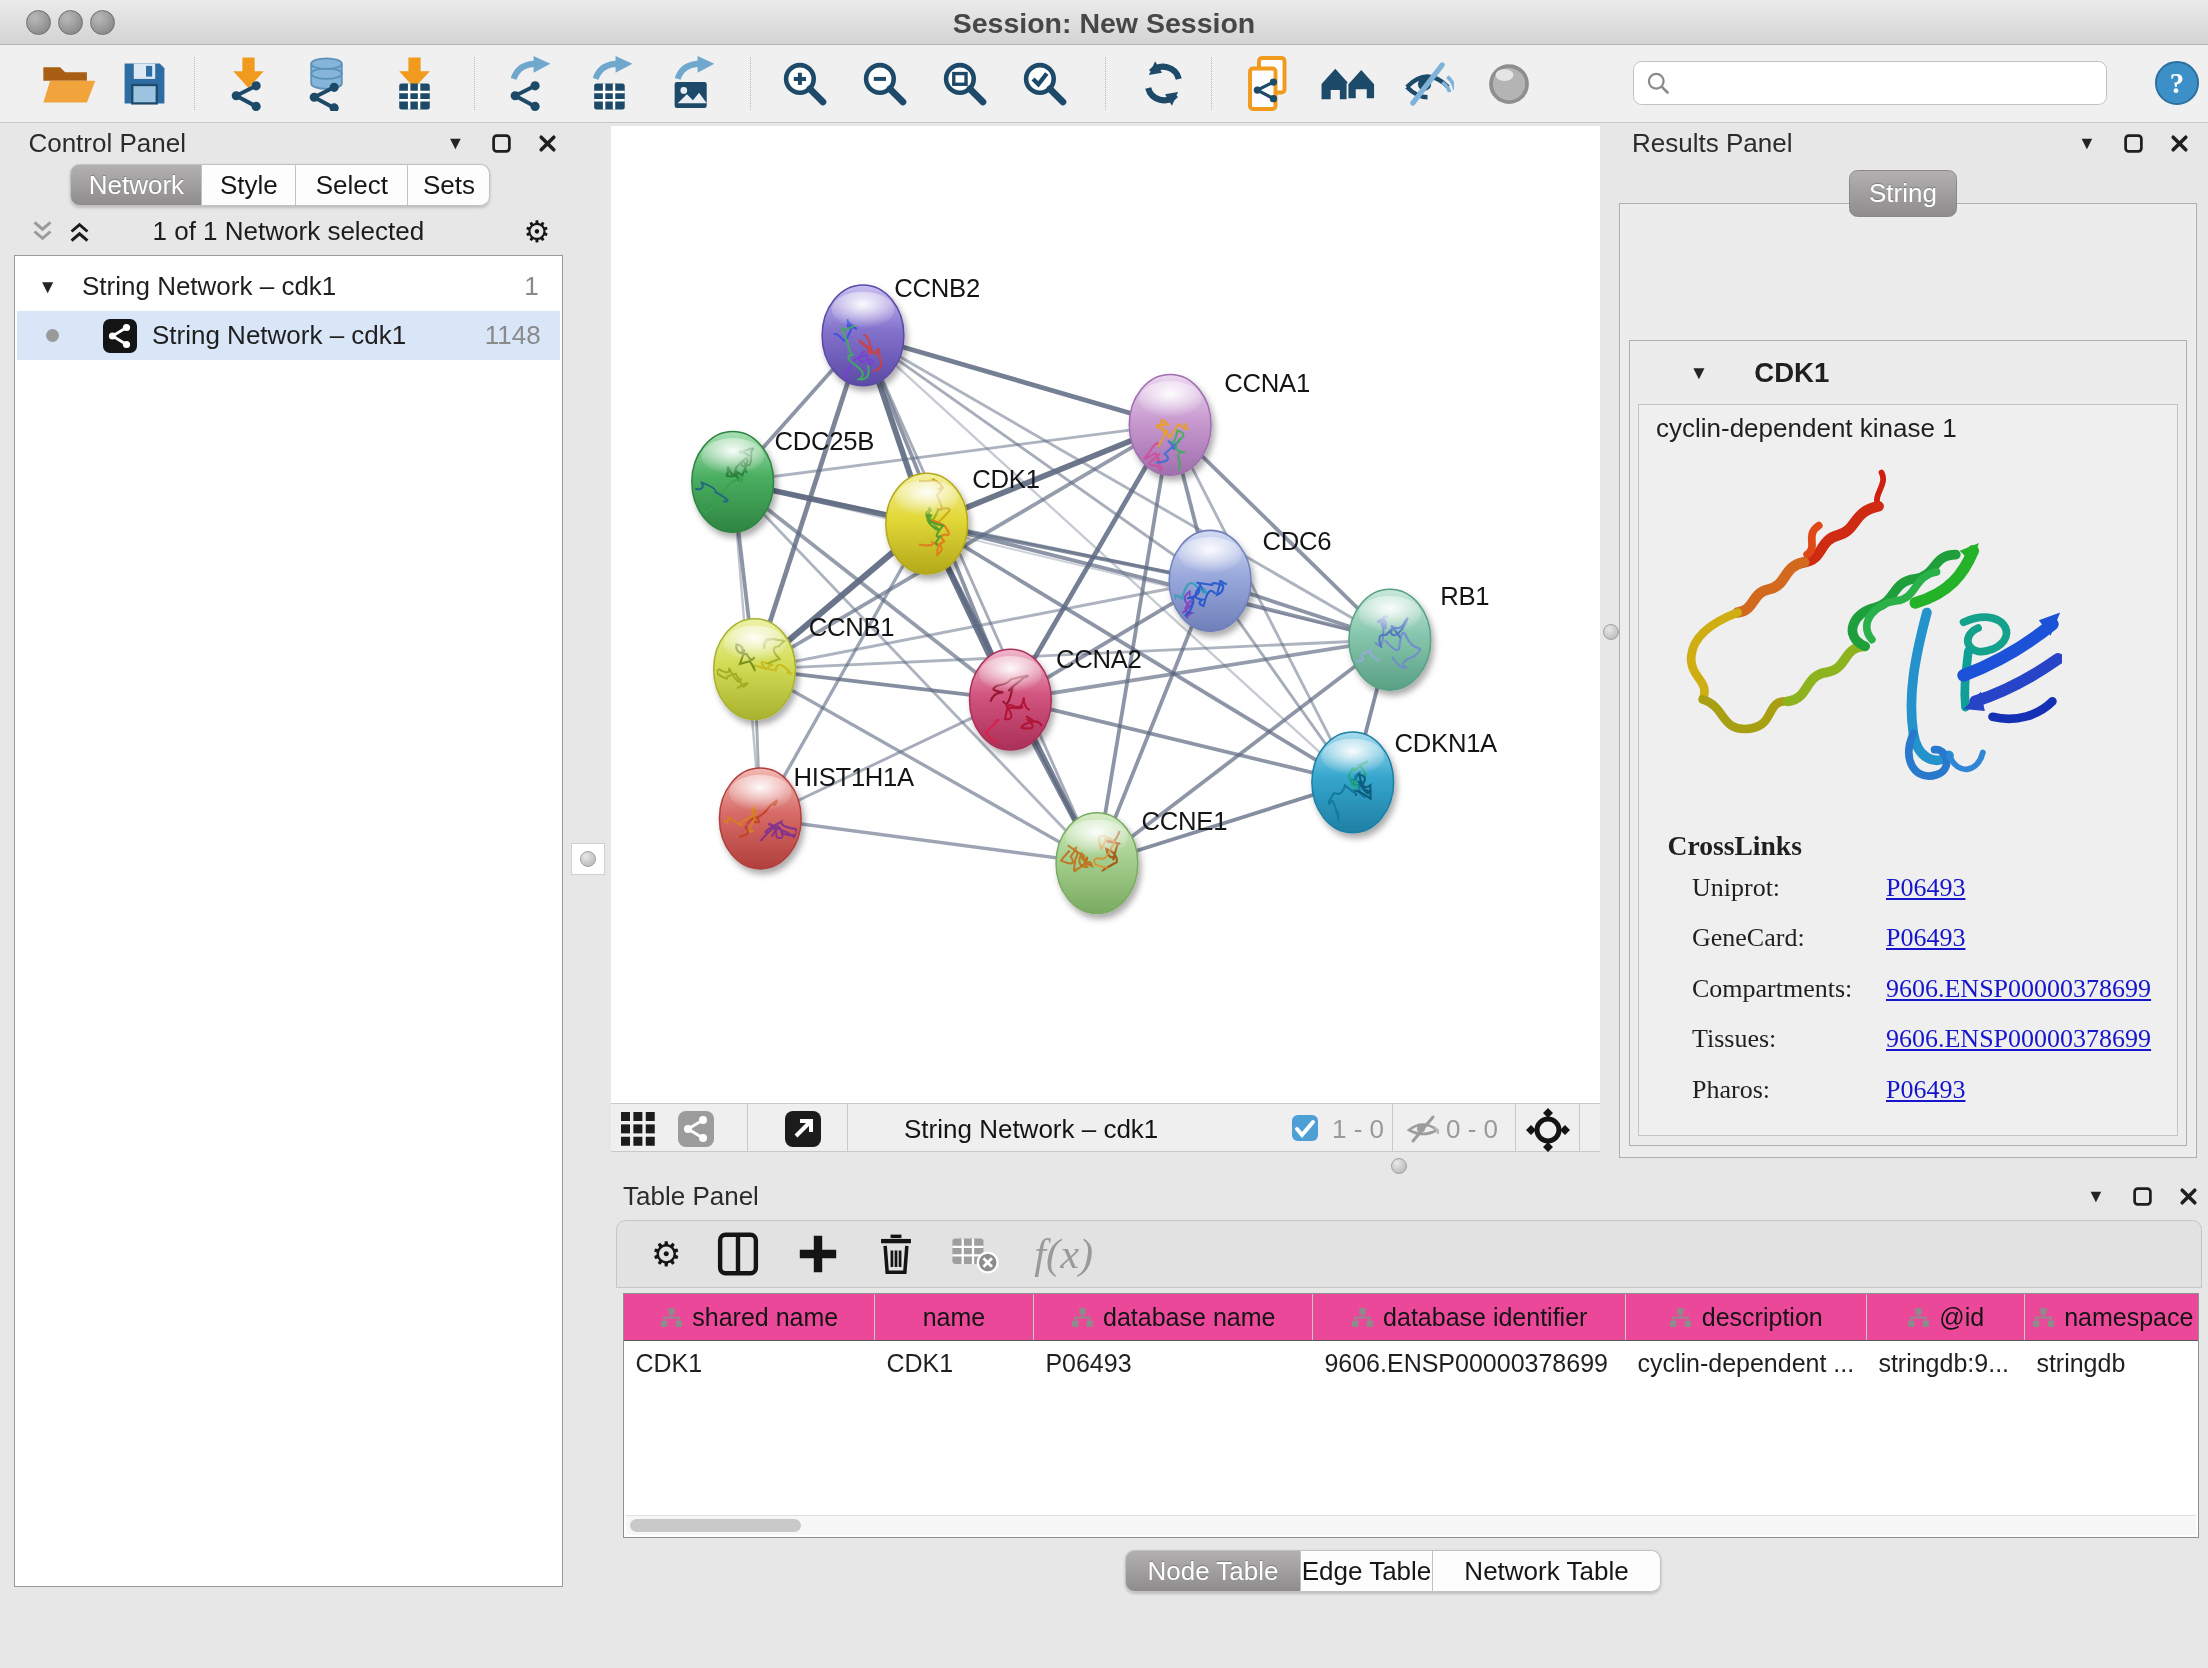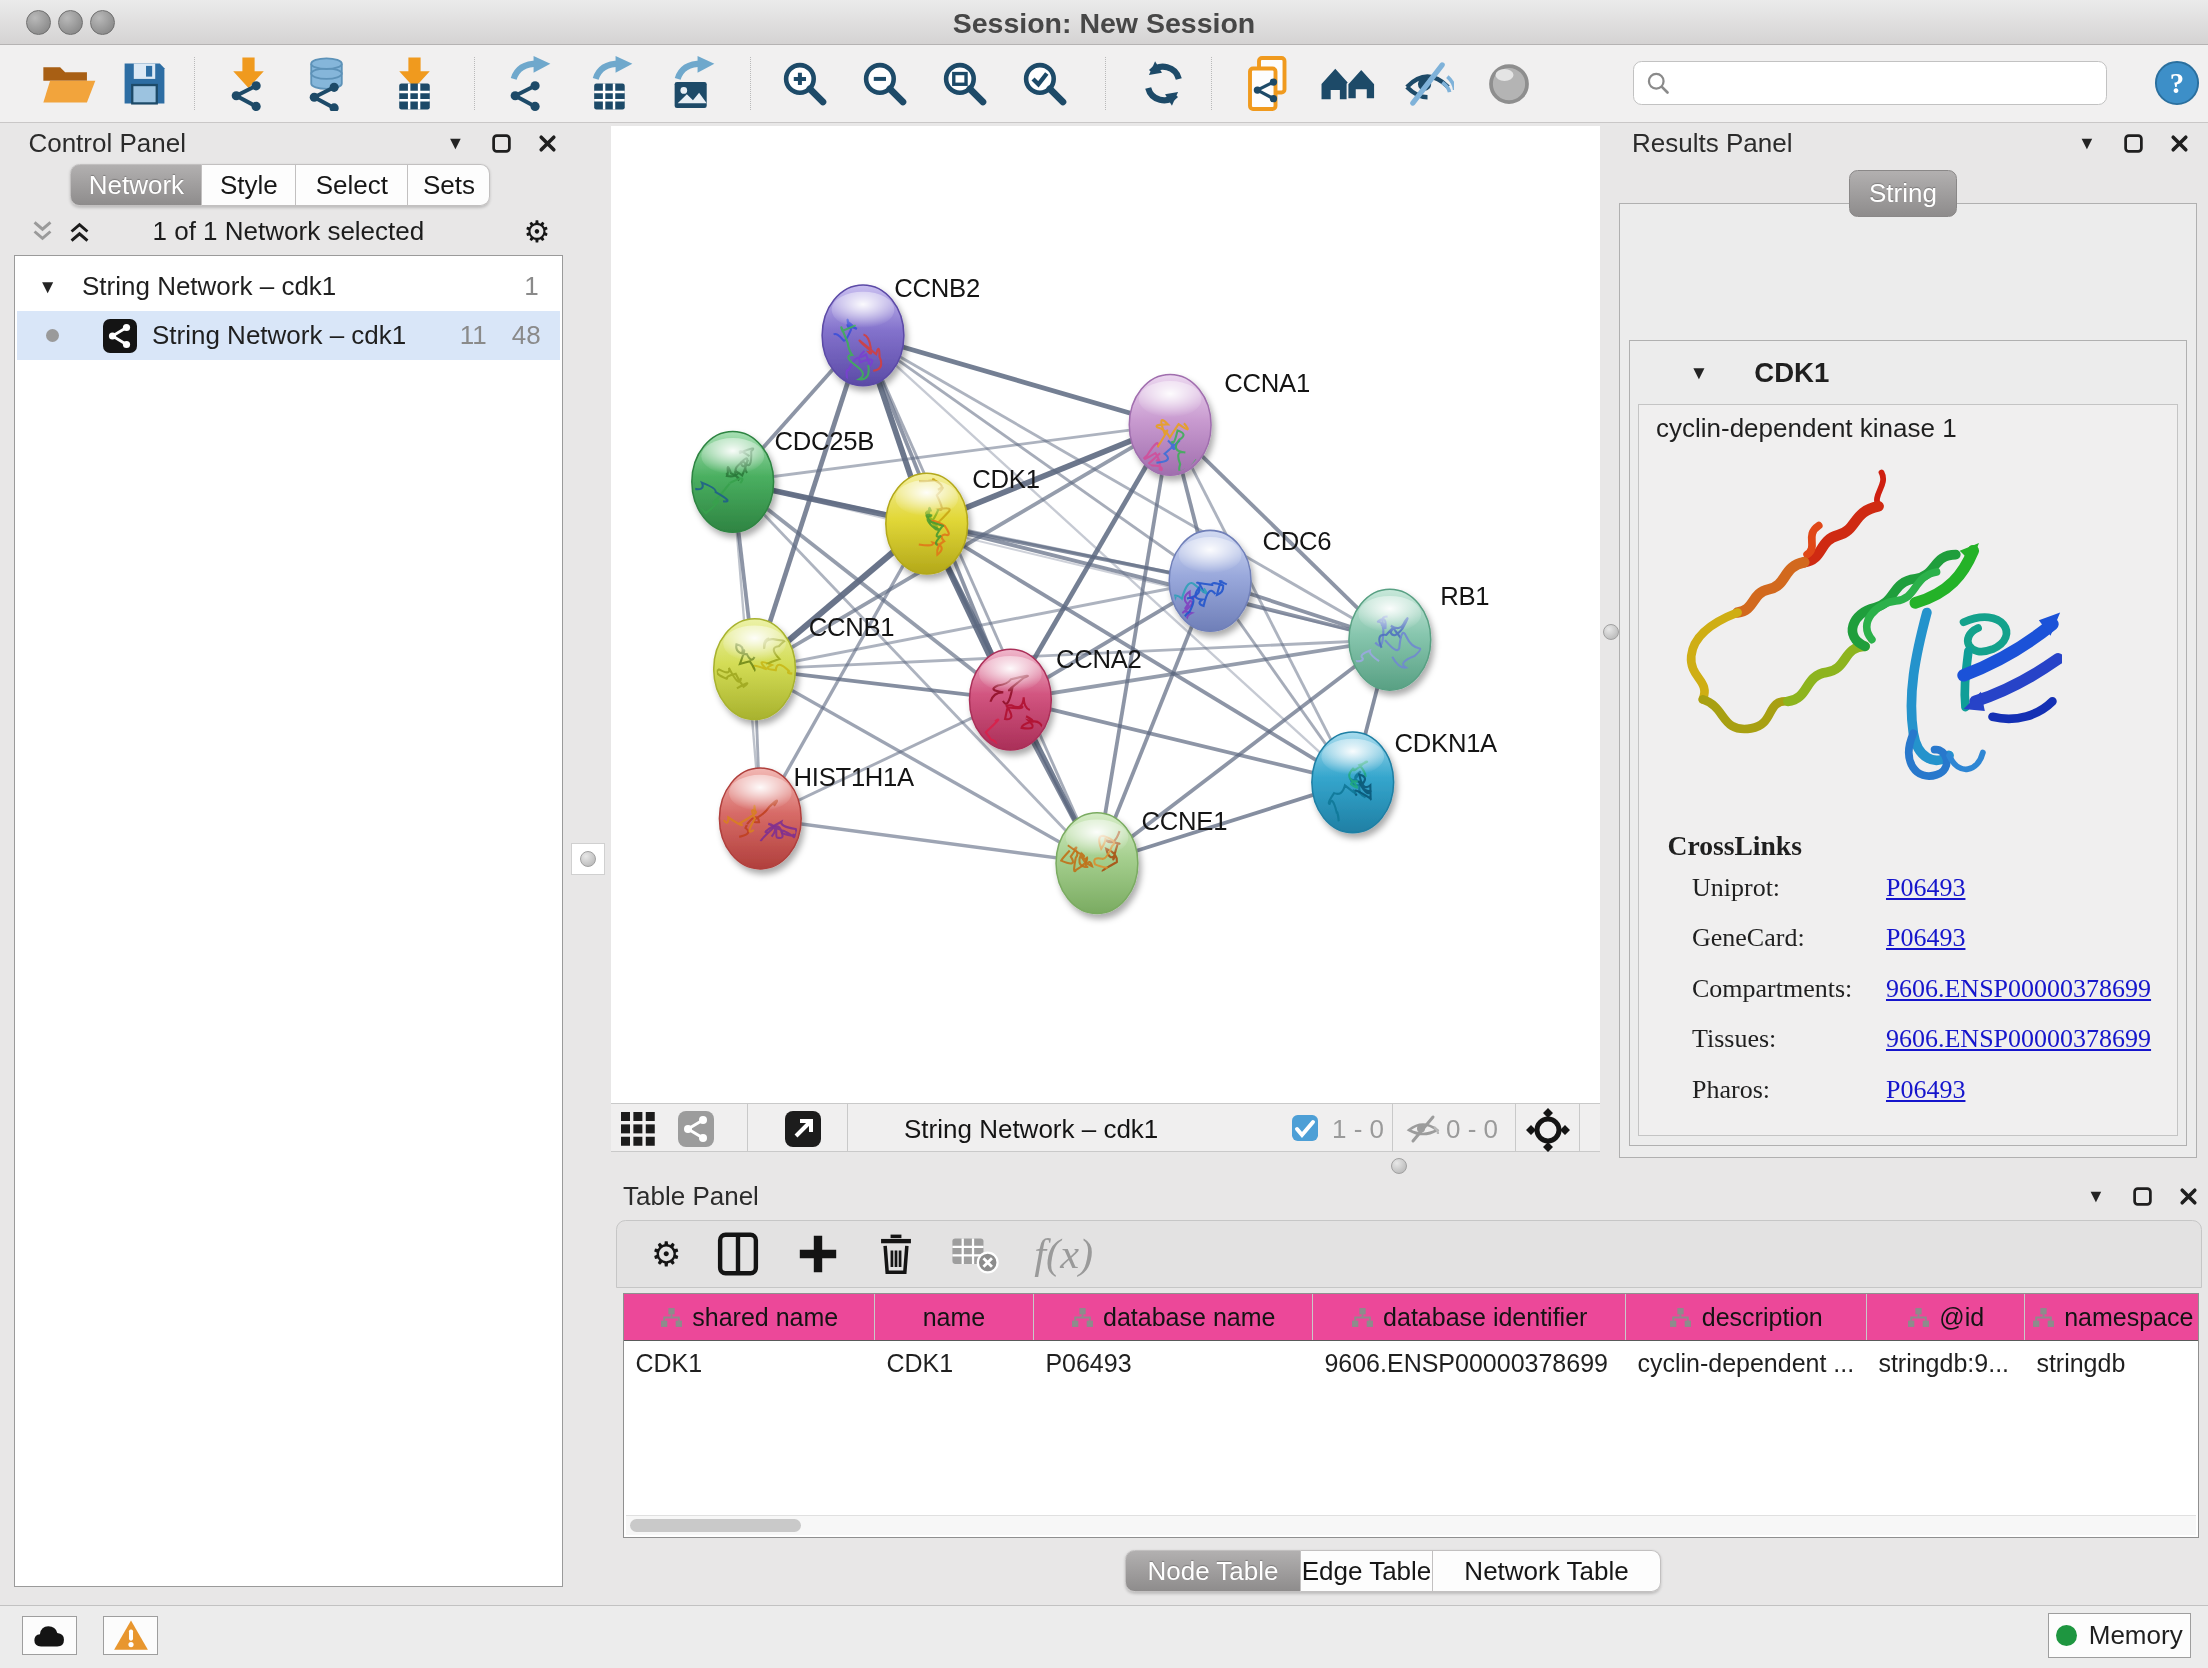--- a/index.html
+++ b/index.html
@@ -366,21 +366,21 @@
               <g fill="#fff">
                 <circle cx="23.5" cy="8.5" r="3.6"></circle>
                 <circle cx="23.5" cy="25.5" r="3.6"></circle>
                 <circle cx="9.5" cy="17" r="3.6"></circle>
                 <path d="M23.5 8.5 L9.5 17 L23.5 25.5" fill="none" stroke="#fff" stroke-width="2.8"></path>
               </g>
             </svg>
           </span>
         <span style="margin-left:15px">String Network – cdk1</span>
         <span class="tree-count" style="margin-left:auto">11</span>
-        <span class="tree-count" style="margin-left:25px;margin-right:19px">48</span>
+        <span class="tree-count" style="margin-right:19px">48</span>
       </div>
     </div>
   </div>
 
   <div class="grip-notch" style="left:571px;top:843px;width:32px;height:30px">
       <span class="grip" style="left:7.6px;top:6.7px"></span>
     </div>
   <div class="grip" style="left:1603px;top:624px"></div>
   <div class="grip" style="left:1391px;top:1158px"></div>
 
@@ -953,36 +953,14 @@
           <span class="thumb"></span>
         </div>
     </div>
     <div id="tp-tabs" class="tabstrip">
         <div class="tab sel" style="width: 176px;">Node Table</div>
         <div class="tab" style="width: 132px;">Edge Table</div>
         <div class="tab" style="width: 228px;">Network Table</div>
       </div>
   </div>
 
-  <div id="statusbar">
-    <button class="sb-btn" style="left:22px">
-        <span class="icon" id="cloud-ic">
-          <svg width="38" height="28.5" viewBox="0 0 34 24">
-            <path d="M9 22 q-6 0 -6-5.5 q0-5 5-5.5 Q9 4 15.5 4 q6.5 0 8 6 q6 .5 6 6 q0 6 -6 6 z" fill="#141414"></path>
-          </svg>
-        </span>
-      </button>
-    <button class="sb-btn" style="left:103px">
-        <span class="icon" id="warn-ic">
-          <svg width="36" height="32" viewBox="0 0 32 28">
-            <path d="M16 1 L31 27 H1 z" fill="#e8962e"></path>
-            <rect x="14.2" y="9" width="3.6" height="10" rx="1.6" fill="#fff"></rect>
-            <circle cx="16" cy="22.5" r="2.3" fill="#fff"></circle>
-          </svg>
-        </span>
-      </button>
-    <div id="memory-btn">
-      <span id="memory-dot" style="background: rgb(30, 150, 64);"></span>
-      <span>Memory</span>
-    </div>
-  </div>
 </div>
 
 
 </body></html>

